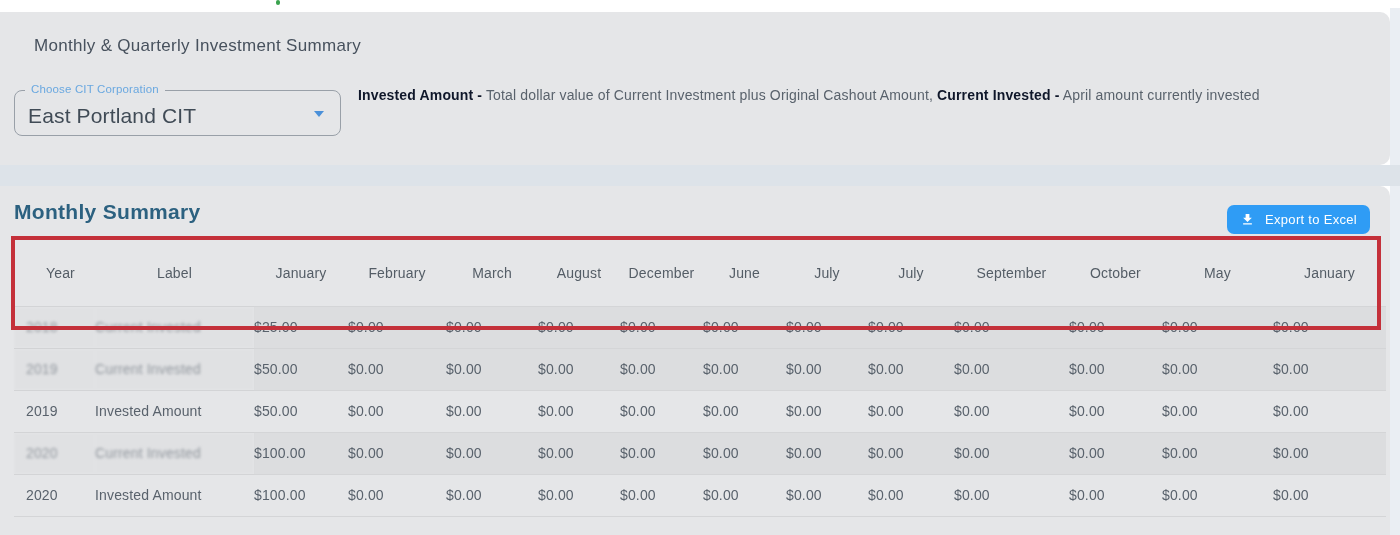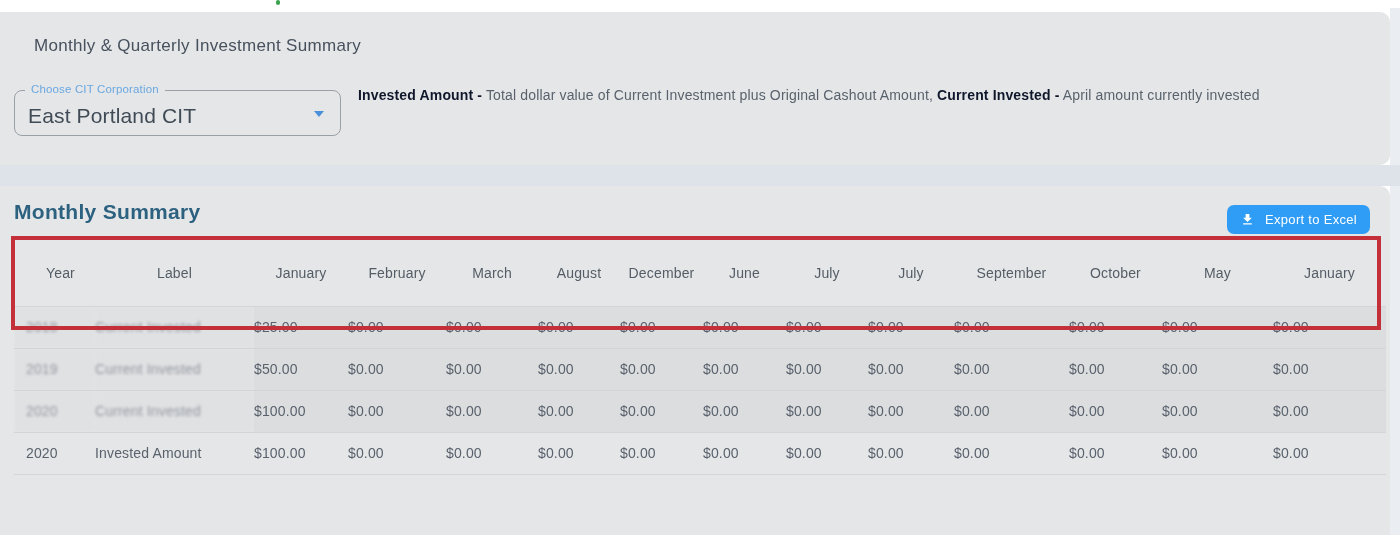--- a/index.html
+++ b/index.html
@@ -176,20 +176,36 @@
           <td>$0.00</td>
           <td>$0.00</td>
           <td>$0.00</td>
           <td>$0.00</td>
           <td>$0.00</td>
           <td>$0.00</td>
           <td>$0.00</td>
           <td>$0.00</td>
           <td>$0.00</td>
         </tr>
+        <tr>
+          <td>2019</td>
+          <td>Invested Amount</td>
+          <td>$50.00</td>
+          <td>$0.00</td>
+          <td>$0.00</td>
+          <td>$0.00</td>
+          <td>$0.00</td>
+          <td>$0.00</td>
+          <td>$0.00</td>
+          <td>$0.00</td>
+          <td>$0.00</td>
+          <td>$0.00</td>
+          <td>$0.00</td>
+          <td>$0.00</td>
+        </tr>
         <tr class="stripe">
           <td class="redacted">2020</td>
           <td class="redacted">Current Invested</td>
           <td>$100.00</td>
           <td>$0.00</td>
           <td>$0.00</td>
           <td>$0.00</td>
           <td>$0.00</td>
           <td>$0.00</td>
           <td>$0.00</td>

